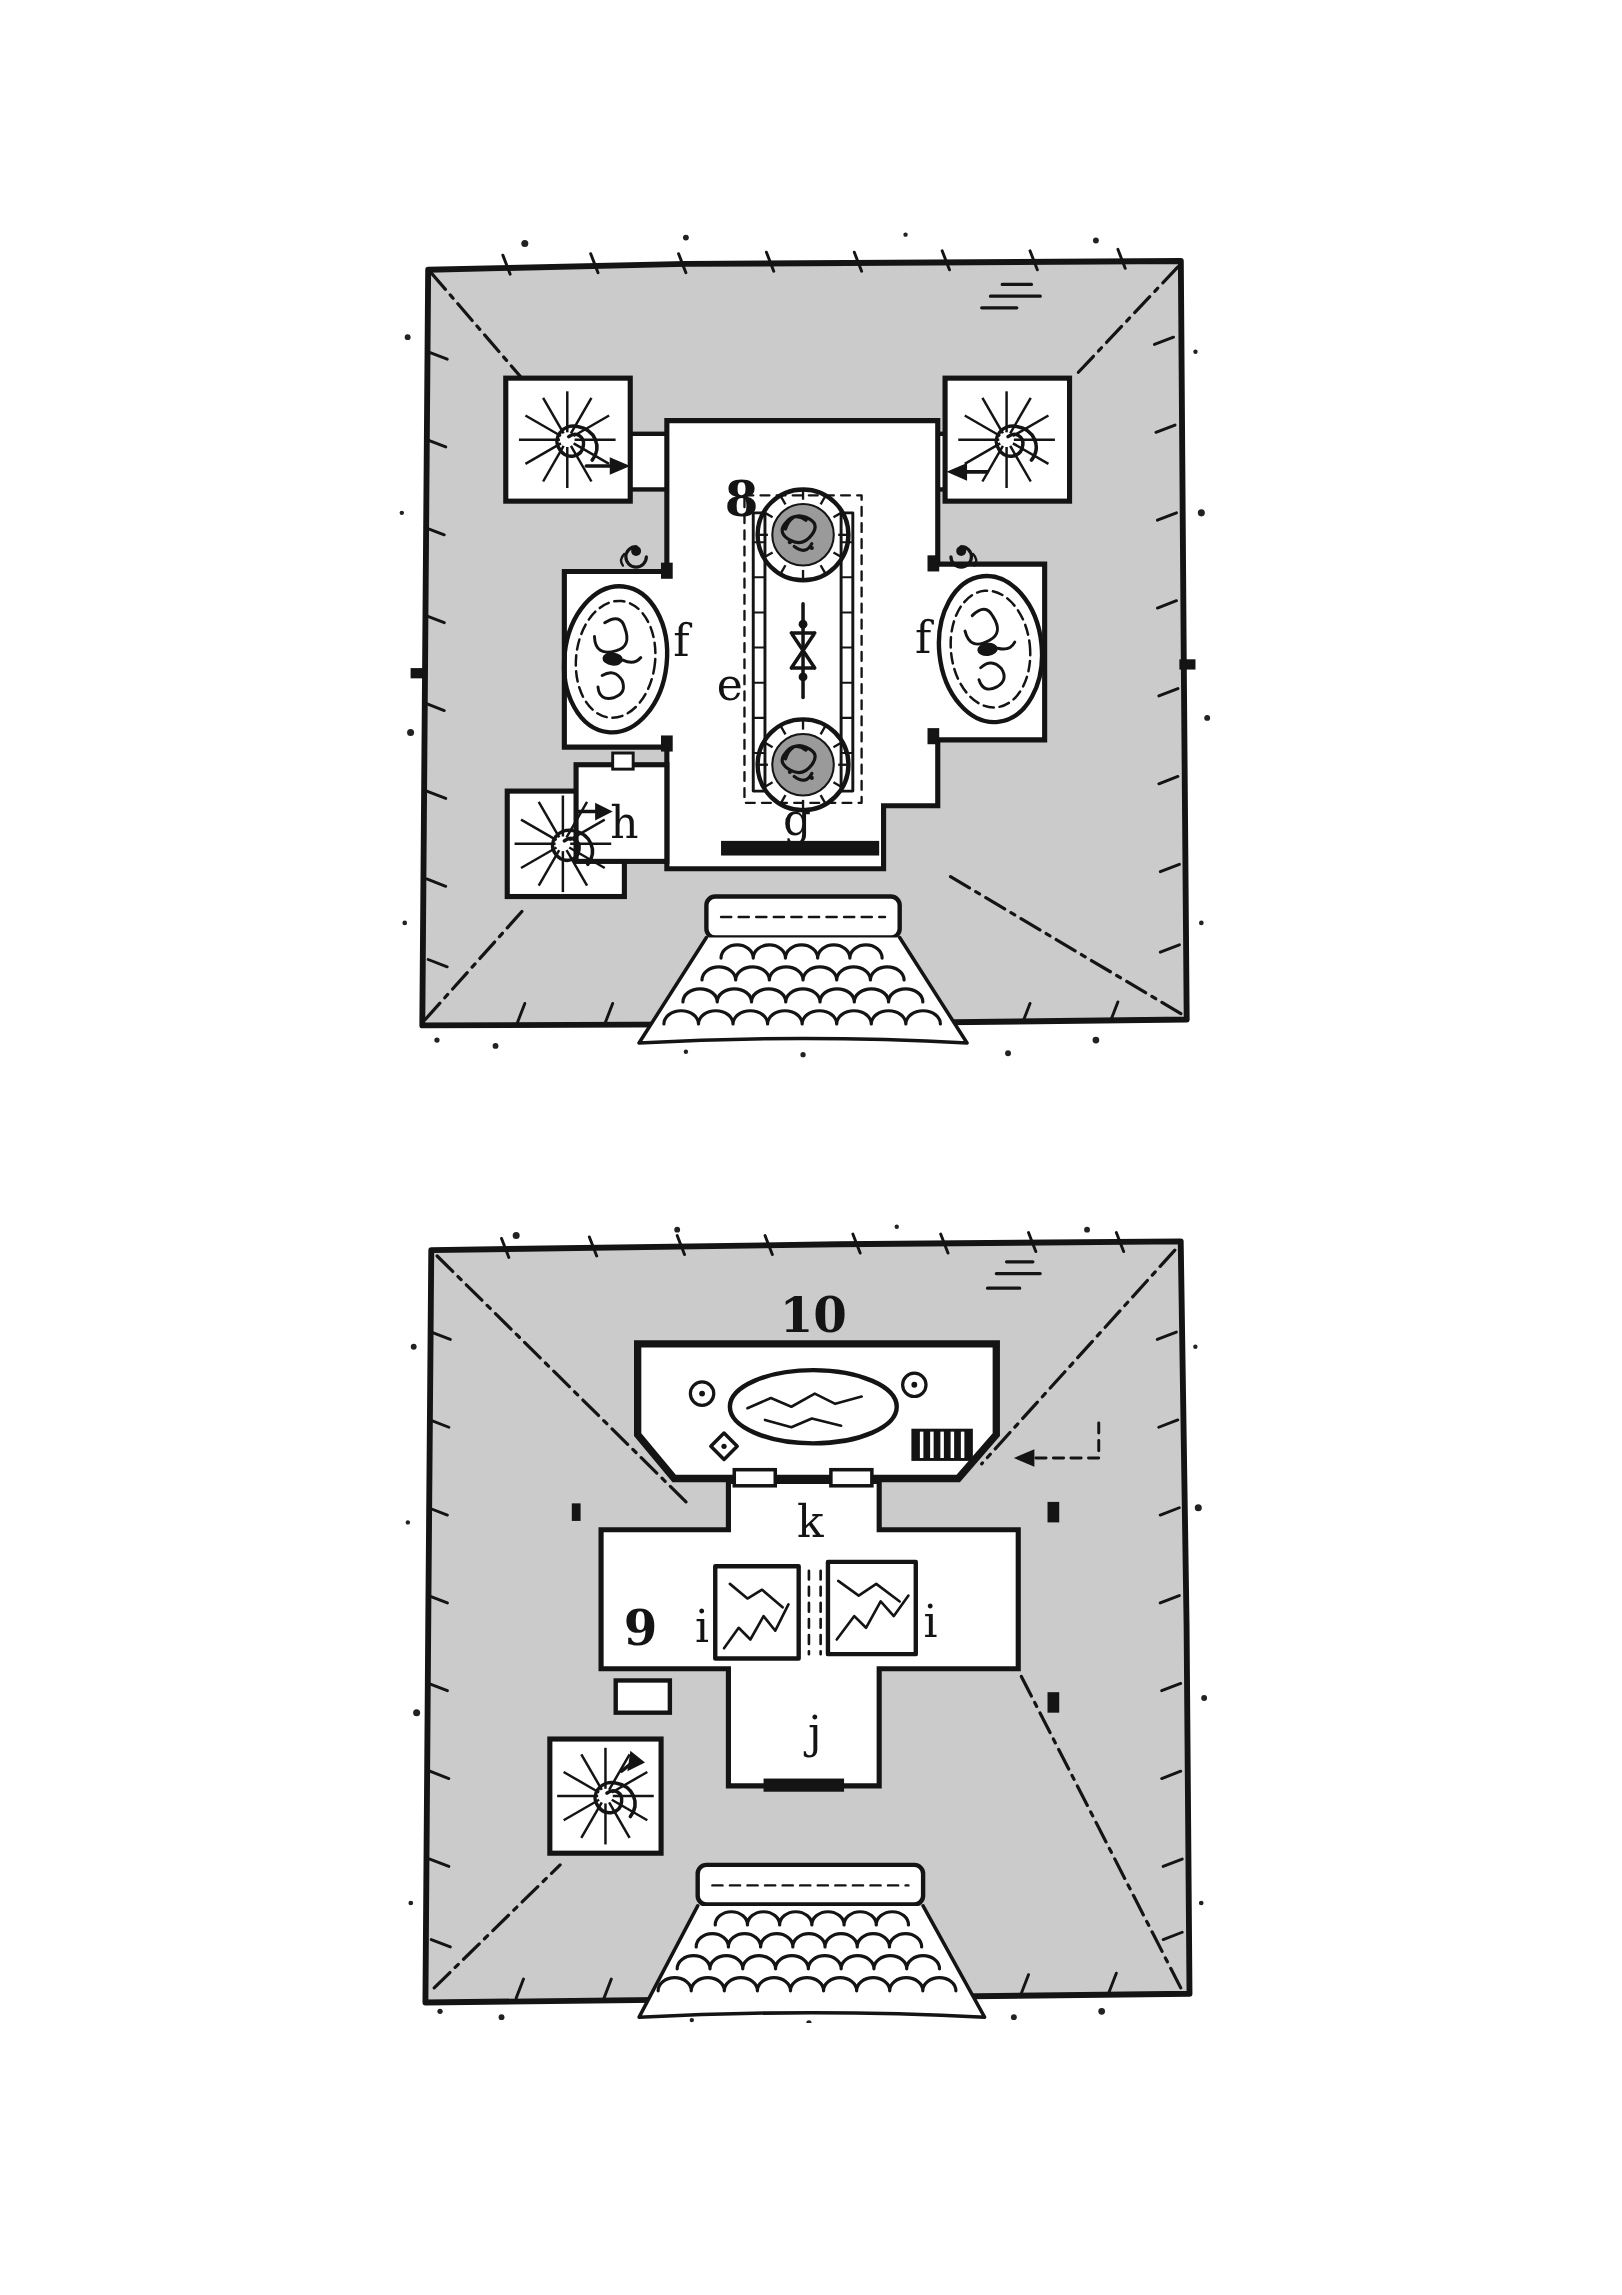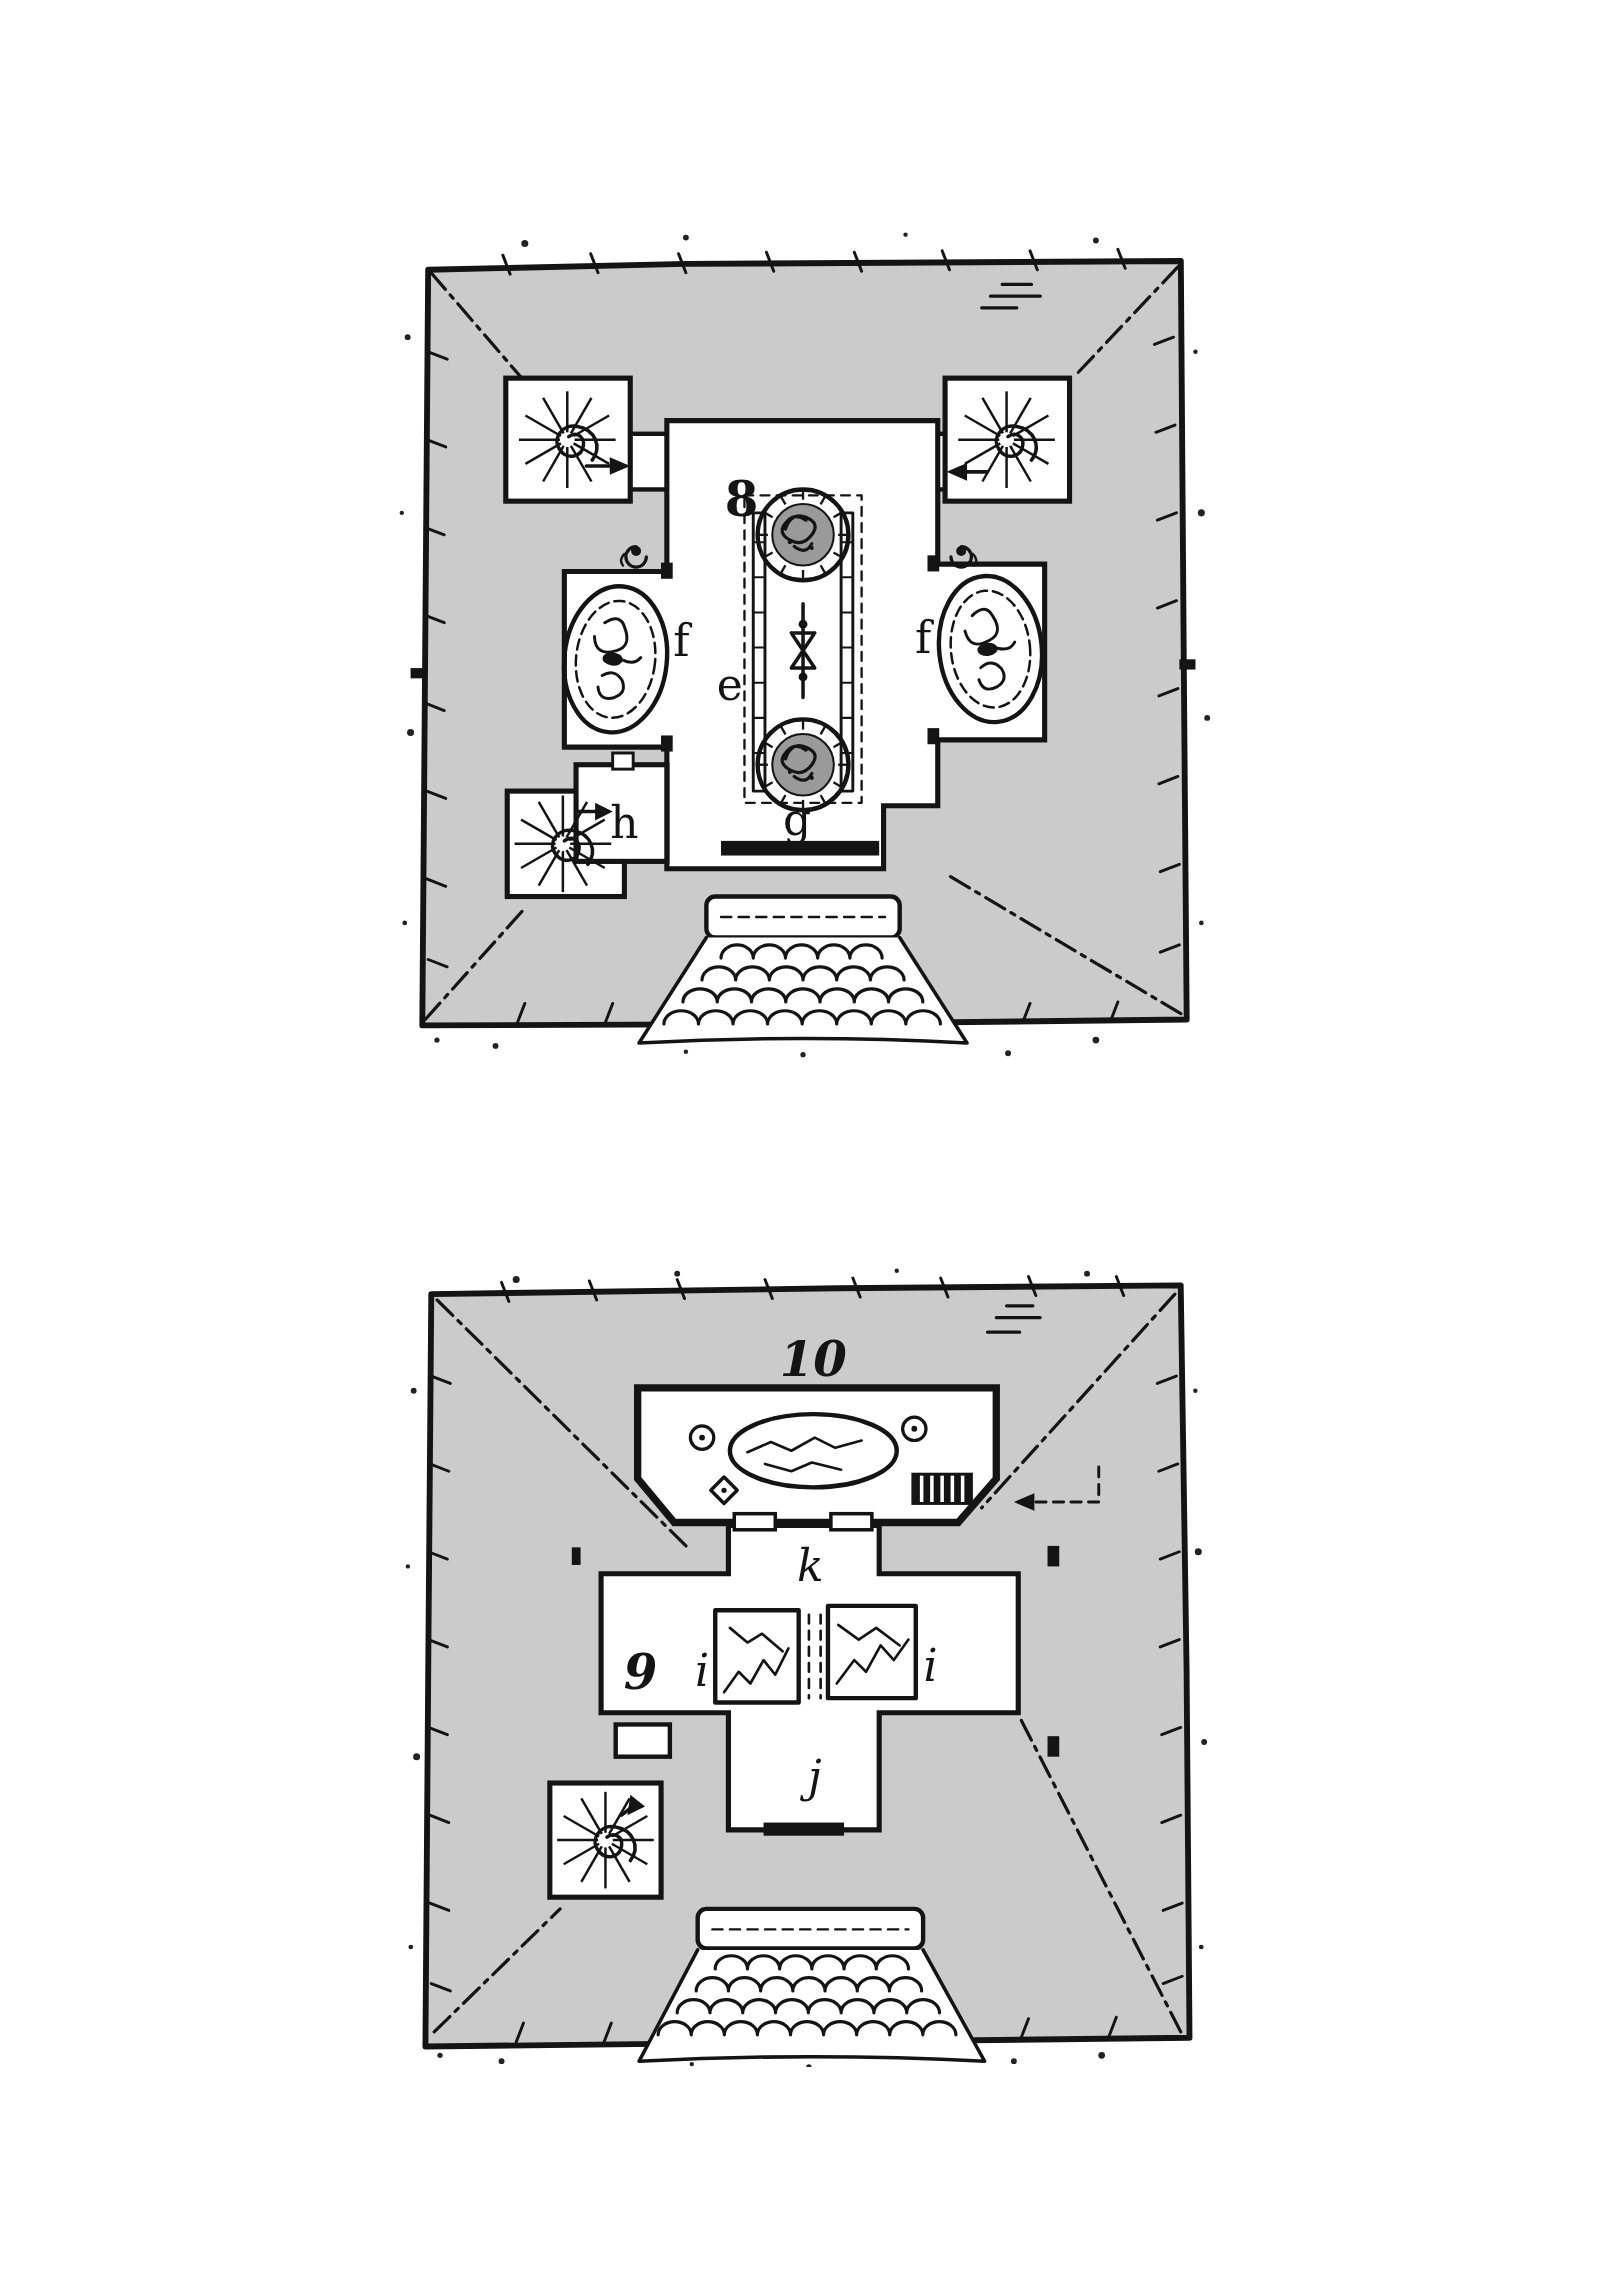--- a/index.html
+++ b/index.html
@@ -192,21 +192,21 @@
 
     <text class="num" x="238" y="202">8</text>
     <text class="lbl" x="230" y="328">e</text>
     <text class="lbl" x="197" y="298">f</text>
     <text class="lbl" x="362" y="296">f</text>
     <text class="lbl" x="276" y="420">g</text>
     <text class="lbl" x="158" y="422">h</text>
   </svg>
   </div>
 
-  <div class="map" style="left:399px;top:1259px;width:814px;height:808px;font-style:italic;">
+  <div class="map" style="left:399px;top:1215px;width:814px;height:808px;">
   <svg viewBox="0 0 556 552" width="814" height="808">
 
     <g fill="#222">
       <circle cx="10" cy="90" r="2"></circle>
           <circle cx="6" cy="210" r="1.5"></circle>
           <circle cx="12" cy="340" r="2.4"></circle>
       <circle cx="8" cy="470" r="1.6"></circle>
           <circle cx="70" cy="548" r="2"></circle>
           <circle cx="200" cy="550" r="1.5"></circle>
       <circle cx="420" cy="548" r="2"></circle>

